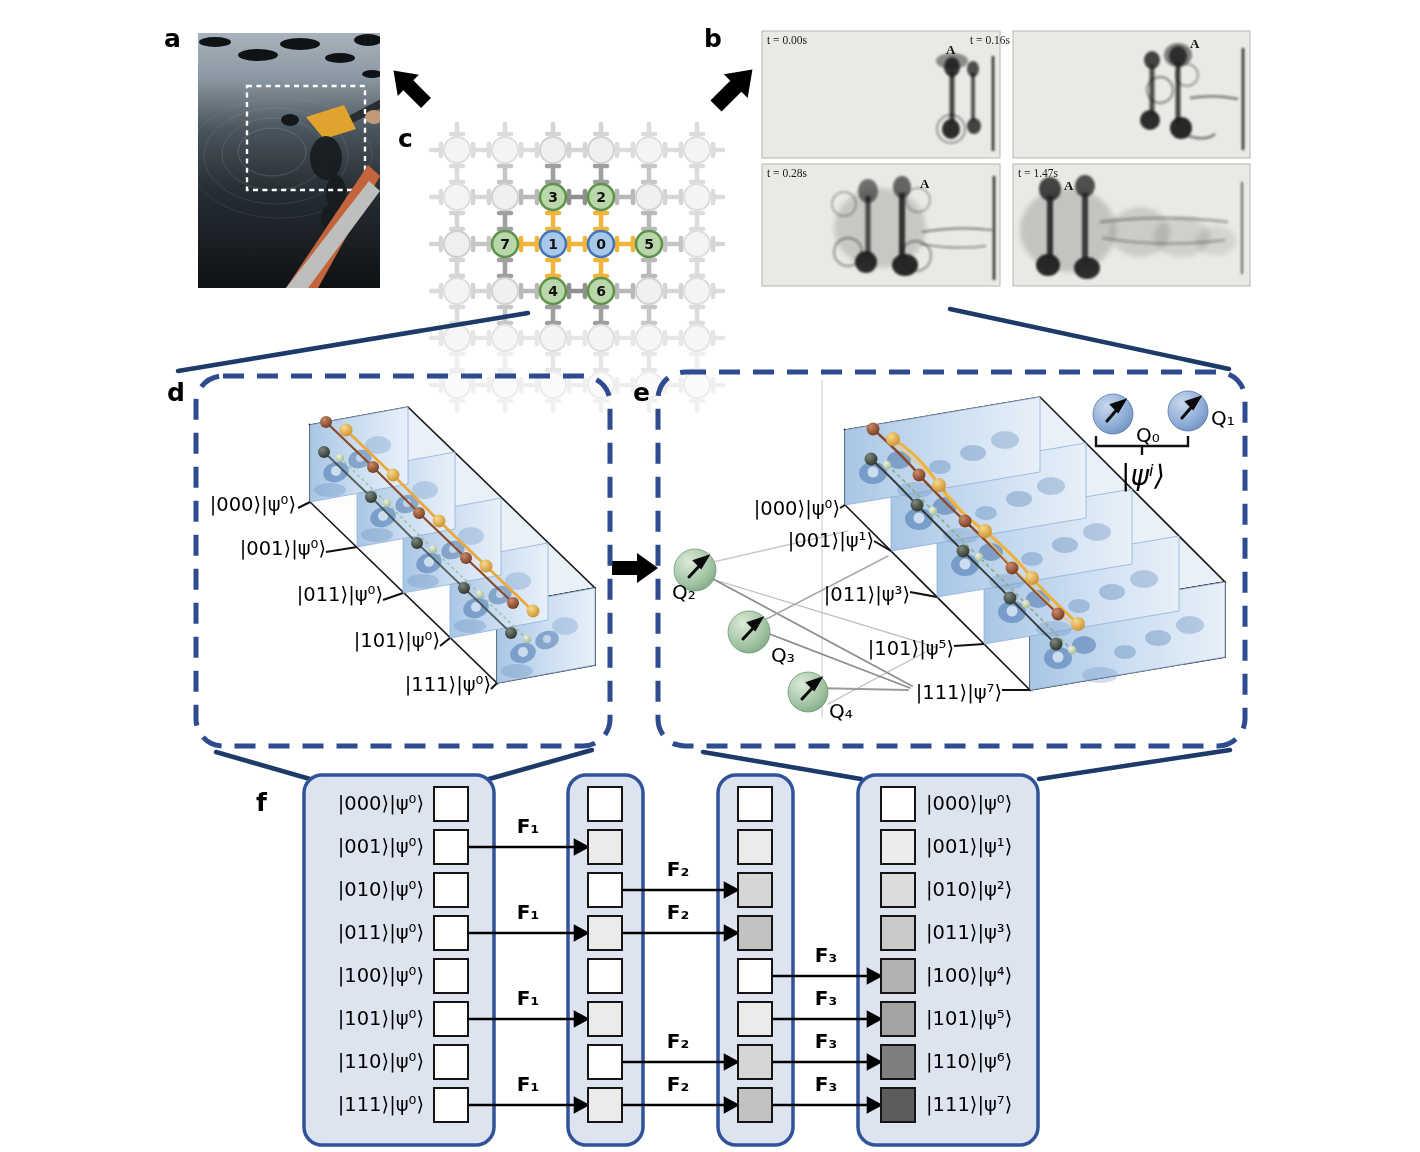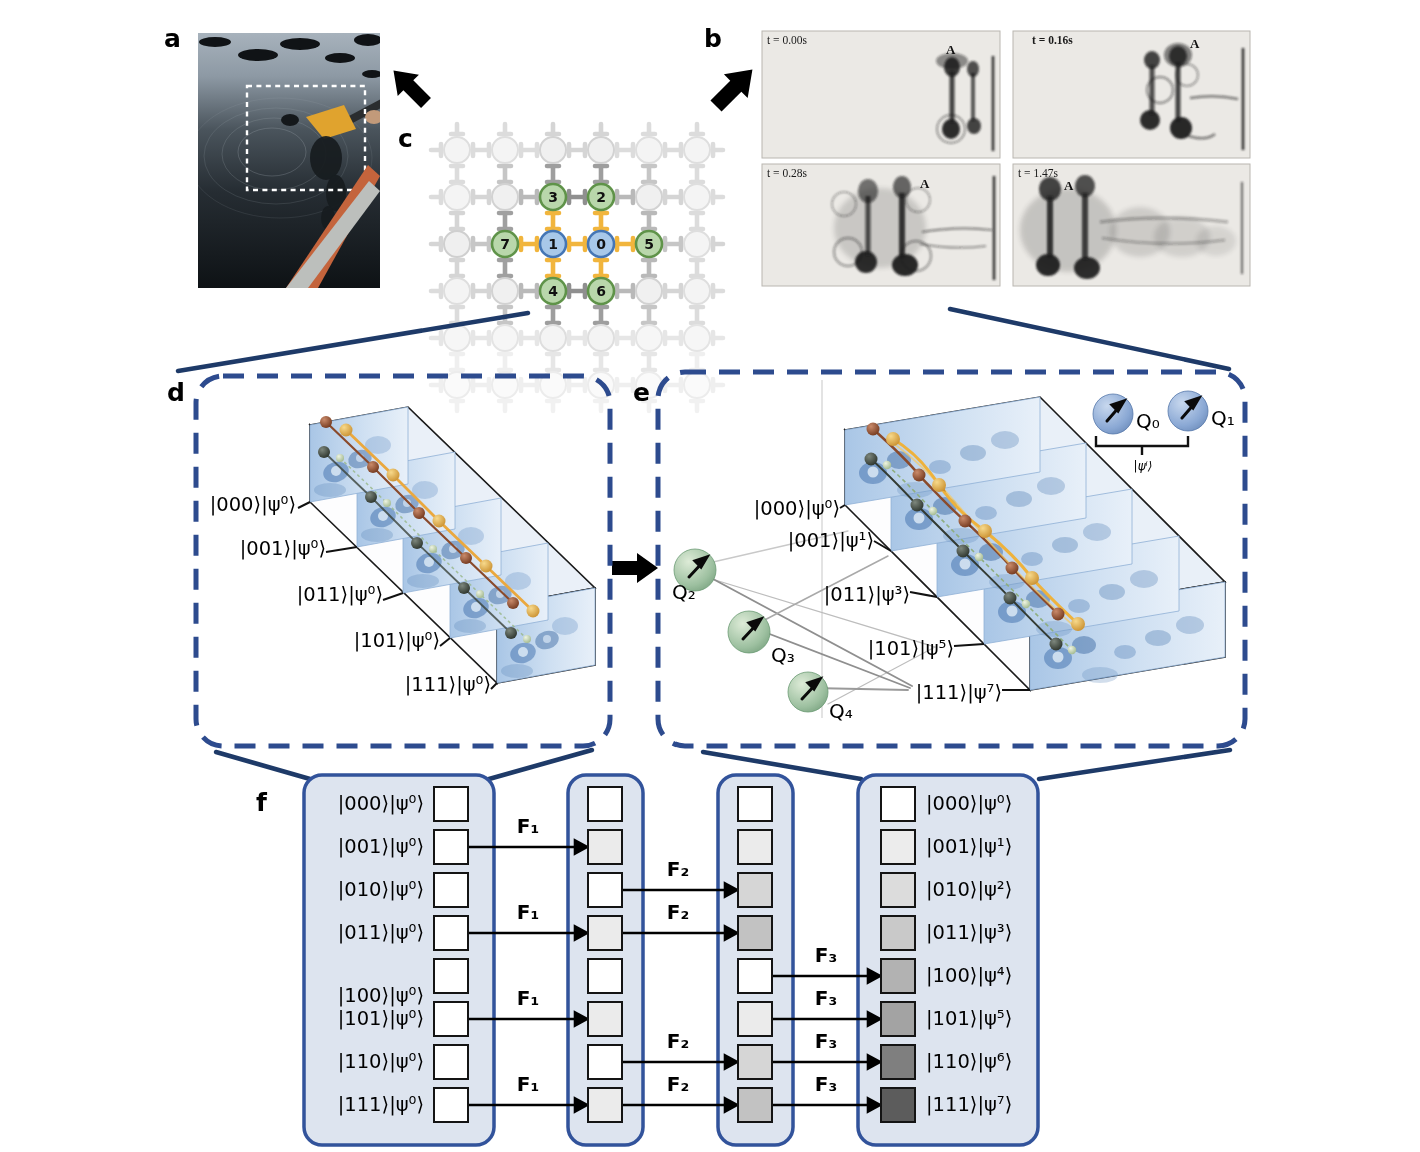--- a/index.html
+++ b/index.html
@@ -10,21 +10,21 @@
   .panel-letter{font-weight:bold;font-size:25px;line-height:25px;}
   .state{font-size:19.5px;line-height:25px;white-space:nowrap;}
   .state .psi{}
   .right{text-align:right;}
   .qlab{font-size:20px;line-height:22px;font-weight:normal;}
   .gate{font-size:20px;line-height:22px;font-weight:bold;text-align:center;}
   .timestamp{font-family:"Liberation Serif","DejaVu Serif",serif;font-size:11.5px;line-height:13px;color:#1a1a1a;}
   .amark{font-family:"Liberation Serif","DejaVu Serif",serif;font-weight:bold;font-size:13px;color:#111;}
   .sqp{position:absolute;width:36px;height:36px;}
   .sq{width:36px;height:36px;box-sizing:border-box;border:2.6px solid #141414;}
-  .bracketlab{font-size:12px;text-align:center;}
+  .bracketlab{font-size:28px;text-align:center;}
   .bracketlab .psi{font-style:italic;}
 </style>
 </head>
 <body>
 
 <div id="canvas">
 
 <svg id="art" width="1420" height="1152" viewBox="0 0 1420 1152">
   <defs>
     <linearGradient id="pgrad" x1="0" y1="0" x2="0" y2="1">
@@ -526,52 +526,52 @@
 </svg>
 
 <div class="lbl panel-letter" style="left:164px;top:26px;">a</div>
 <div class="lbl panel-letter" style="left:704px;top:26px;">b</div>
 <div class="lbl panel-letter" style="left:398px;top:126px;">c</div>
 <div class="lbl panel-letter" style="left:167px;top:380px;">d</div>
 <div class="lbl panel-letter" style="left:633px;top:380px;">e</div>
 <div class="lbl panel-letter" style="left:256px;top:790px;">f</div>
 
 <div class="lbl timestamp" style="left:767px;top:34px;">t = 0.00s</div>
-<div class="lbl timestamp" style="left:1032px;top:34px;font-weight:bold;">t = 0.16s</div>
+<div class="lbl timestamp" style="left:970px;top:34px;">t = 0.16s</div>
 <div class="lbl timestamp" style="left:767px;top:167px;">t = 0.28s</div>
 <div class="lbl timestamp" style="left:1018px;top:167px;">t = 1.47s</div>
 <div class="lbl amark" style="left:946px;top:42px;">A</div>
 <div class="lbl amark" style="left:1190px;top:36px;">A</div>
 <div class="lbl amark" style="left:920px;top:176px;">A</div>
 <div class="lbl amark" style="left:1064px;top:178px;">A</div>
 
 <div class="lbl state right" style="left:186px;top:492px;width:110px;"><span>|000⟩</span><span class="psi">|ψ⁰⟩</span></div>
 <div class="lbl state right" style="left:216px;top:536px;width:110px;"><span>|001⟩</span><span class="psi">|ψ⁰⟩</span></div>
 <div class="lbl state right" style="left:273px;top:582px;width:110px;"><span>|011⟩</span><span class="psi">|ψ⁰⟩</span></div>
 <div class="lbl state right" style="left:330px;top:628px;width:110px;"><span>|101⟩</span><span class="psi">|ψ⁰⟩</span></div>
 <div class="lbl state right" style="left:381px;top:672px;width:110px;"><span>|111⟩</span><span class="psi">|ψ⁰⟩</span></div>
 
 <div class="lbl state right" style="left:728px;top:496px;width:112px;"><span>|000⟩</span><span class="psi">|ψ⁰⟩</span></div>
 <div class="lbl state right" style="left:762px;top:528px;width:112px;"><span>|001⟩</span><span class="psi">|ψ¹⟩</span></div>
 <div class="lbl state right" style="left:798px;top:582px;width:112px;"><span>|011⟩</span><span class="psi">|ψ³⟩</span></div>
 <div class="lbl state right" style="left:842px;top:636px;width:112px;"><span>|101⟩</span><span class="psi">|ψ⁵⟩</span></div>
 <div class="lbl state right" style="left:890px;top:680px;width:112px;"><span>|111⟩</span><span class="psi">|ψ⁷⟩</span></div>
 
-<div class="lbl qlab" style="left:1136px;top:410px;">Q₀</div>
+<div class="lbl qlab" style="left:1136px;top:424px;">Q₀</div>
 <div class="lbl qlab" style="left:1211px;top:407px;">Q₁</div>
 <div class="lbl bracketlab" style="left:1112px;top:459px;width:62px;"><span>|</span><span class="psi">ψⁱ⟩</span></div>
 <div class="lbl qlab" style="left:672px;top:581px;">Q₂</div>
 <div class="lbl qlab" style="left:771px;top:644px;">Q₃</div>
 <div class="lbl qlab" style="left:829px;top:700px;">Q₄</div>
 
 <div class="lbl state right" style="left:308px;top:791px;width:116px;"><span>|000⟩</span><span class="psi">|ψ⁰⟩</span></div>
 <div class="lbl state right" style="left:308px;top:834px;width:116px;"><span>|001⟩</span><span class="psi">|ψ⁰⟩</span></div>
 <div class="lbl state right" style="left:308px;top:877px;width:116px;"><span>|010⟩</span><span class="psi">|ψ⁰⟩</span></div>
 <div class="lbl state right" style="left:308px;top:920px;width:116px;"><span>|011⟩</span><span class="psi">|ψ⁰⟩</span></div>
-<div class="lbl state right" style="left:308px;top:963px;width:116px;margin-top:20px;"><span>|100⟩</span><span class="psi">|ψ⁰⟩</span></div>
+<div class="lbl state right" style="left:308px;top:963px;width:116px;"><span>|100⟩</span><span class="psi">|ψ⁰⟩</span></div>
 <div class="lbl state right" style="left:308px;top:1006px;width:116px;"><span>|101⟩</span><span class="psi">|ψ⁰⟩</span></div>
 <div class="lbl state right" style="left:308px;top:1049px;width:116px;"><span>|110⟩</span><span class="psi">|ψ⁰⟩</span></div>
 <div class="lbl state right" style="left:308px;top:1092px;width:116px;"><span>|111⟩</span><span class="psi">|ψ⁰⟩</span></div>
 
 <div class="lbl state" style="left:926px;top:791px;width:120px;"><span>|000⟩</span><span class="psi">|ψ⁰⟩</span></div>
 <div class="lbl state" style="left:926px;top:834px;width:120px;"><span>|001⟩</span><span class="psi">|ψ¹⟩</span></div>
 <div class="lbl state" style="left:926px;top:877px;width:120px;"><span>|010⟩</span><span class="psi">|ψ²⟩</span></div>
 <div class="lbl state" style="left:926px;top:920px;width:120px;"><span>|011⟩</span><span class="psi">|ψ³⟩</span></div>
 <div class="lbl state" style="left:926px;top:963px;width:120px;"><span>|100⟩</span><span class="psi">|ψ⁴⟩</span></div>
 <div class="lbl state" style="left:926px;top:1006px;width:120px;"><span>|101⟩</span><span class="psi">|ψ⁵⟩</span></div>

